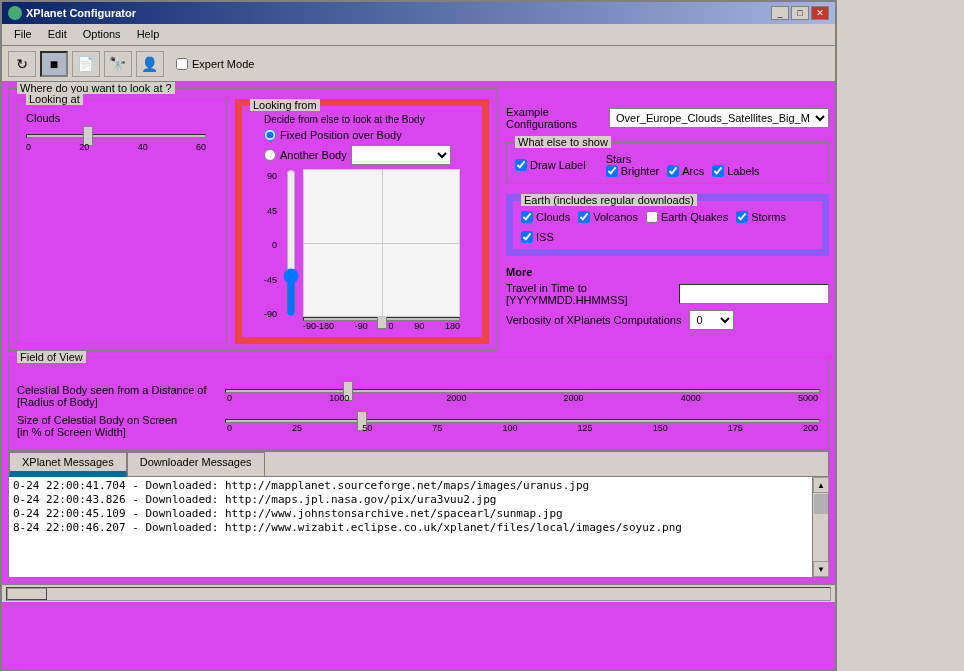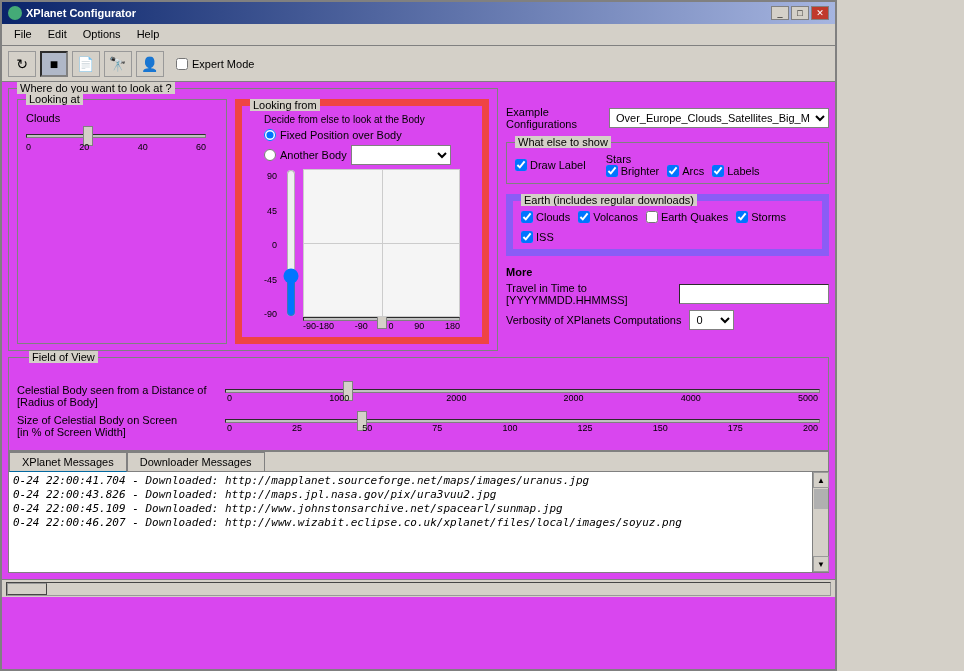--- a/index.html
+++ b/index.html
@@ -230,21 +230,21 @@
     
     .fov-section {
       border: 1px solid #808080;
       padding: 6px 8px;
       position: relative;
       margin: 0 6px;
     }
     .fov-legend {
       position: absolute;
       top: -7px;
-      left: 20px;
+      left: 8px;
       background: #d4d0c8;
       padding: 0 3px;
       font-size: 11px;
     }
     .fov-row {
       display: flex;
       align-items: center;
       gap: 8px;
       margin-bottom: 6px;
     }
@@ -277,21 +277,21 @@
     .tab {
       padding: 3px 12px;
       font-size: 11px;
       border: 1px solid #808080;
       background: #d4d0c8;
       cursor: pointer;
       border-bottom: none;
     }
     .tab.active {
       background: #d4d0c8;
-      border-bottom: 1px solid #0369a1;
+      border-bottom: 6px solid #0369a1;
       margin-bottom: -1px;
       z-index: 1;
     }
     .message-content {
       background: white;
       height: 100px;
       overflow-y: auto;
       padding: 2px 4px;
       font-size: 11px;
       font-family: monospace;
@@ -583,25 +583,25 @@
         </div>
       </div>
     </div>
 
     <div class="messages-section">
       <div class="tab-bar">
         <div class="tab active">XPlanet Messages</div>
         <div class="tab">Downloader Messages</div>
       </div>
       <div class="messages-wrapper">
-        <div class="message-content" style="height: 100px; padding-right: 18px; font-style: italic;">
+        <div class="message-content" style="height: 100px; padding-right: 18px;">
           <div class="message-line">0-24 22:00:41.704 - Downloaded: http://mapplanet.sourceforge.net/maps/images/uranus.jpg</div>
           <div class="message-line">0-24 22:00:43.826 - Downloaded: http://maps.jpl.nasa.gov/pix/ura3vuu2.jpg</div>
           <div class="message-line">0-24 22:00:45.109 - Downloaded: http://www.johnstonsarchive.net/spacearl/sunmap.jpg</div>
-          <div class="message-line">0-24 22:00:46.207 - Downloaded: http://www.wizabit.eclipse.co.uk/xplanet/files/local/images/soyuz.png</div>
+          <div class="message-line">8-24 22:00:46.207 - Downloaded: http://www.wizabit.eclipse.co.uk/xplanet/files/local/images/soyuz.png</div>
         </div>
         <div class="scroll-track">
           <div class="scroll-btn">▲</div>
           <div style="flex:1; background: #d4d0c8;">
             <div class="scroll-thumb"></div>
           </div>
           <div class="scroll-btn">▼</div>
         </div>
       </div>
     </div>

